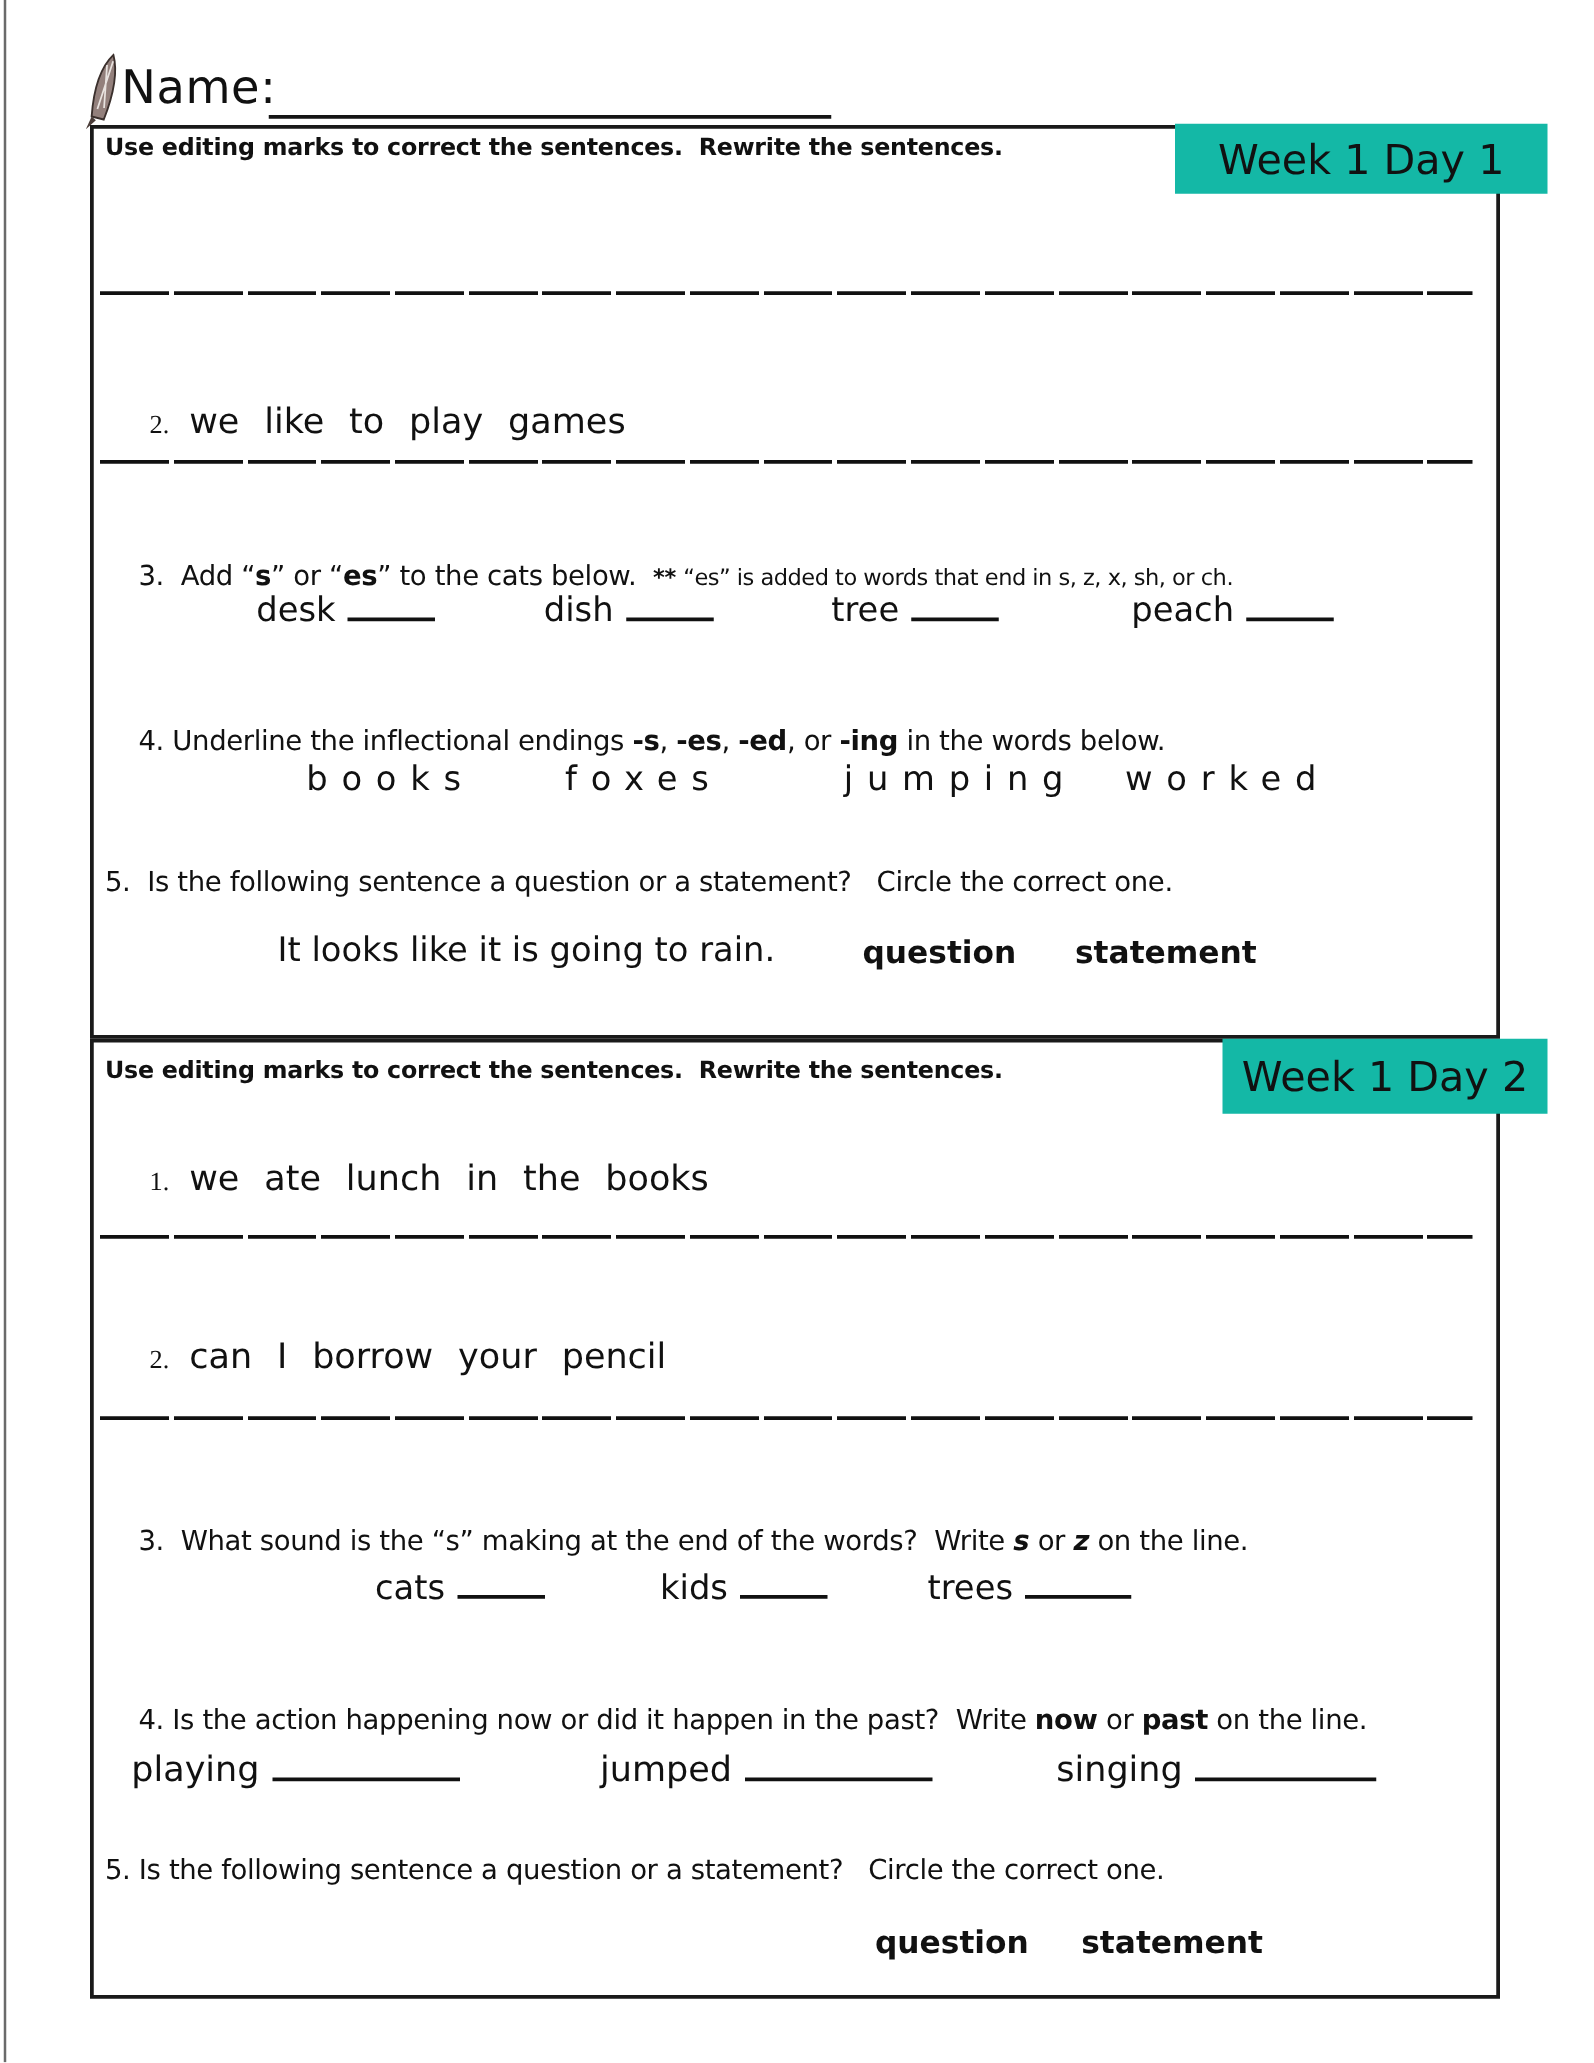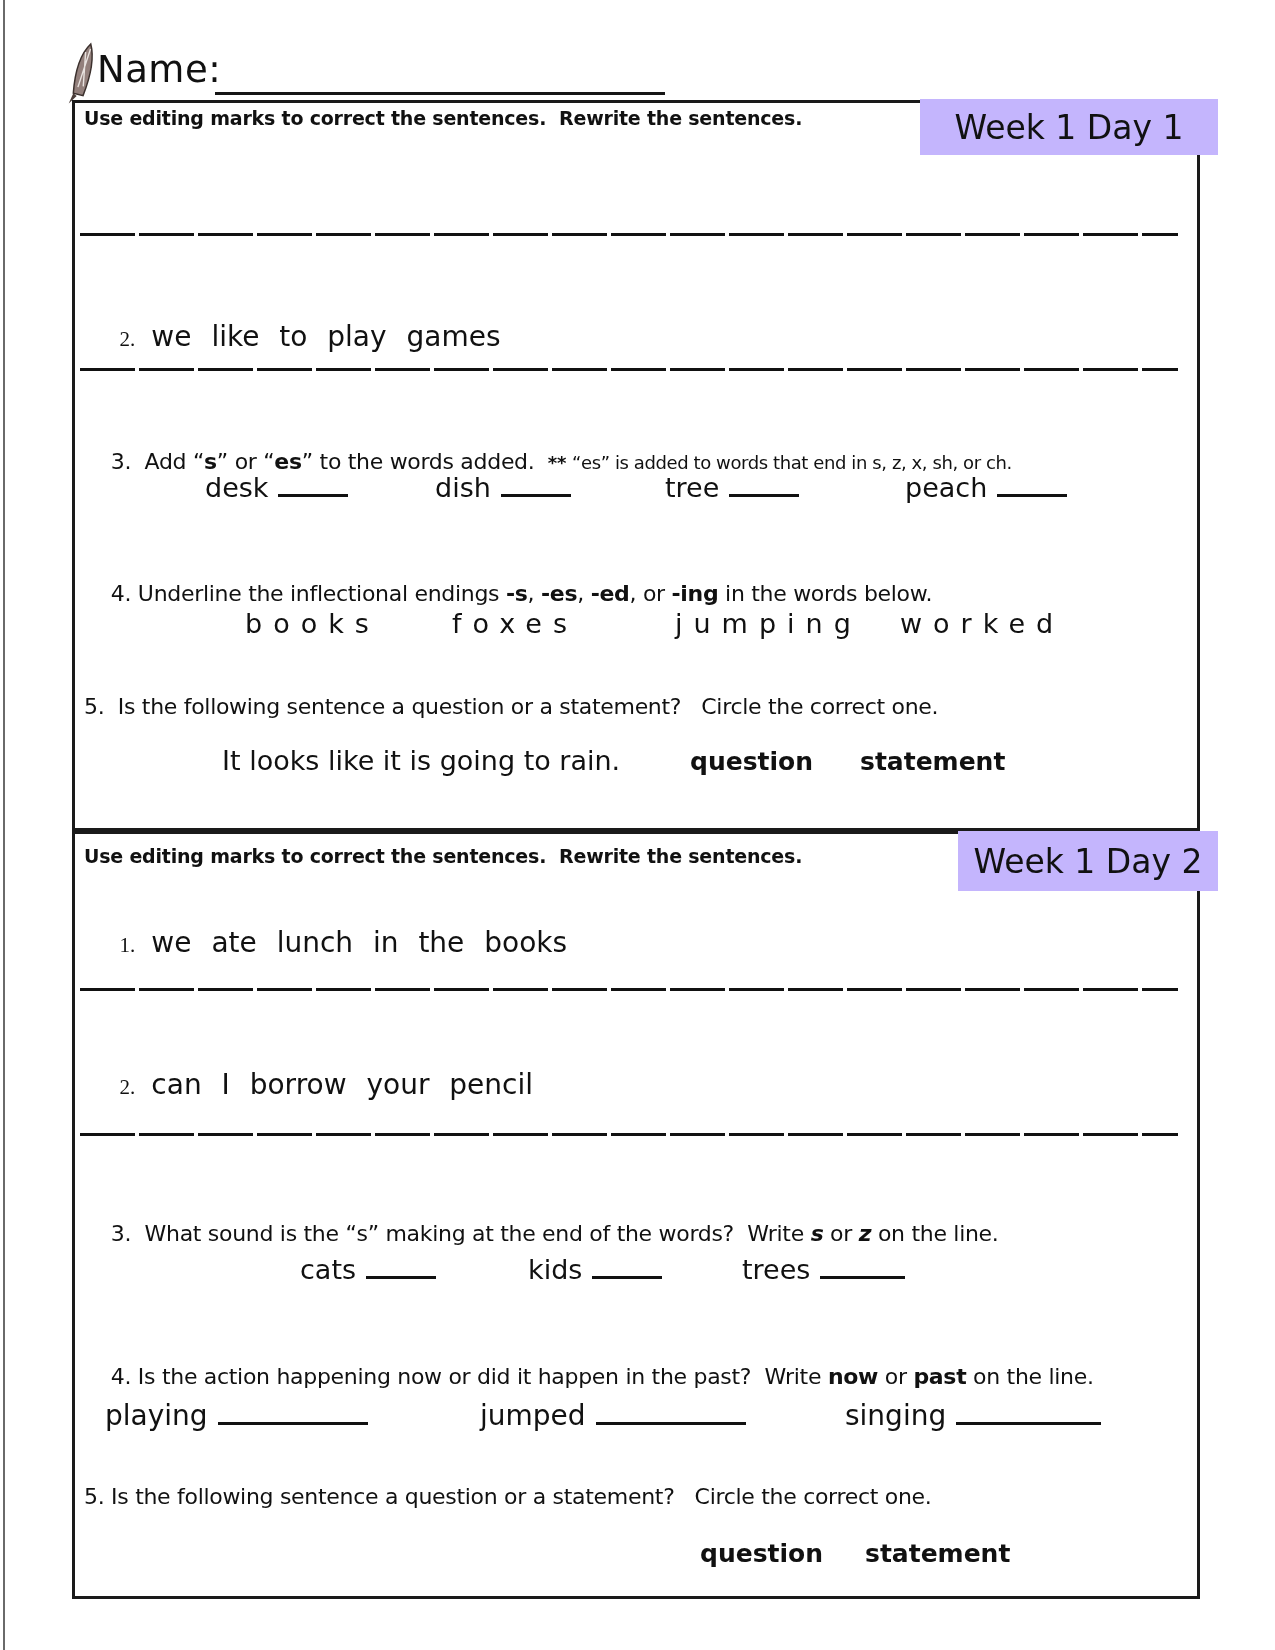--- a/index.html
+++ b/index.html
@@ -12,23 +12,23 @@
     overflow:hidden;
   }
   .edge-line{position:absolute;left:3px;top:0;width:2px;height:1650px;background:#6a6a6a;}
   .abs{position:absolute;}
   
   .name-label{font-size:37px;letter-spacing:0.5px;}
   .name-line{border-bottom:3px solid #151515;height:0;}
   
   .box{position:absolute;left:72px;width:1128px;border:3px solid #1a1a1a;box-sizing:border-box;background:transparent;}
   .badge{
-    position:absolute;background:#c4b5fd;color:#111;
+    position:absolute;background:#14b8a6;color:#111;
     display:flex;align-items:center;justify-content:center;
-    font-size:33px;z-index:5;
+    font-size:33px;z-index:5;margin-left:20px;
   }
   .instr{font-size:19px;font-weight:700;letter-spacing:-0.2px;white-space:pre-wrap;}
   
   .s-row{font-size:28px;white-space:pre-wrap;}
   .qnum{font-family:"Liberation Serif", serif;font-size:21px;margin-right:16px;}
   .s-text{word-spacing:11px;}
   
   .w-line{
     height:3px;
     background:repeating-linear-gradient(to right,#111 0 55px,transparent 55px 59px);
@@ -72,21 +72,21 @@
   <div class="abs instr" style="left:84px;top:107px;width:780px;">Use editing marks to correct the sentences.  Rewrite the sentences.</div>
 
   <div class="abs w-line" style="left:80px;top:233px;width:1098px;"></div>
 
   <div class="abs s-row" style="left:84px;top:287px;">
     <span class="qnum">2.</span><span class="s-text">we like to play games</span>
   </div>
   <div class="abs w-line" style="left:80px;top:368px;width:1098px;"></div>
 
   <div class="abs q-row" style="left:84px;top:424px;width:1110px;">
-    <span>3.  Add “</span><span class="b">s</span><span>” or “</span><span class="b">es</span><span>” to the words added.  </span><span class="note-stars">** </span><span class="note">“es” is added to words that end in s, z, x, sh, or ch.</span>
+    <span>3.  Add “</span><span class="b">s</span><span>” or “</span><span class="b">es</span><span>” to the cats below.  </span><span class="note-stars">** </span><span class="note">“es” is added to words that end in s, z, x, sh, or ch.</span>
   </div>
 
   <div class="abs wg" style="left:205px;top:470px;">
     <span>desk</span><span class="blank" style="width:70px;"></span>
   </div>
   <div class="abs wg" style="left:435px;top:470px;">
     <span>dish</span><span class="blank" style="width:70px;"></span>
   </div>
   <div class="abs wg" style="left:665px;top:470px;">
     <span>tree</span><span class="blank" style="width:70px;"></span>

